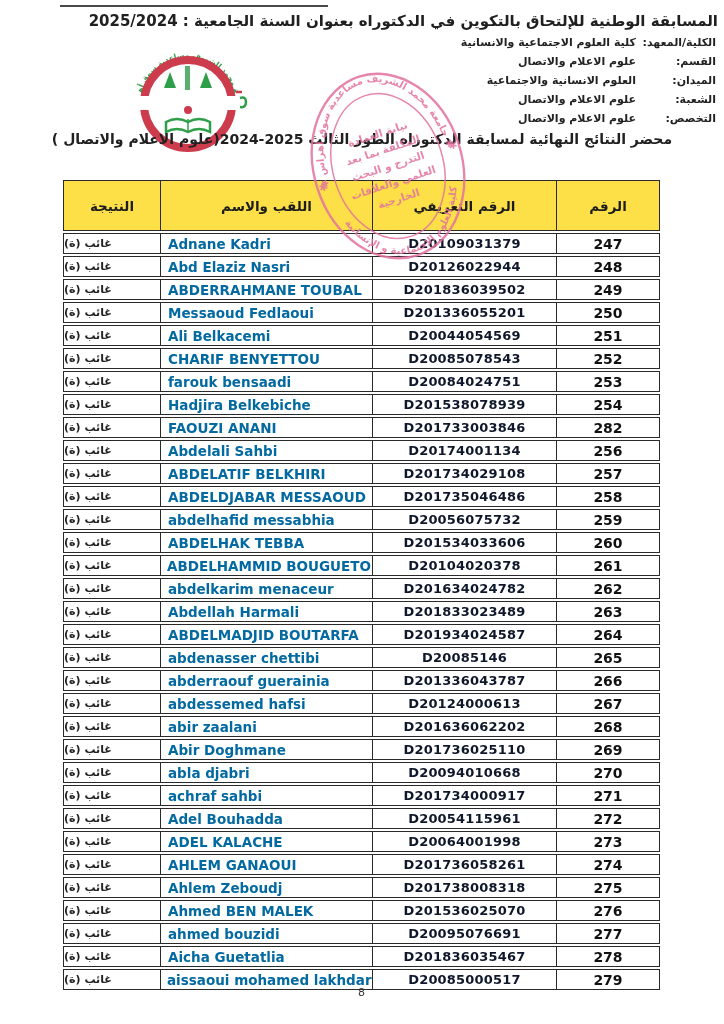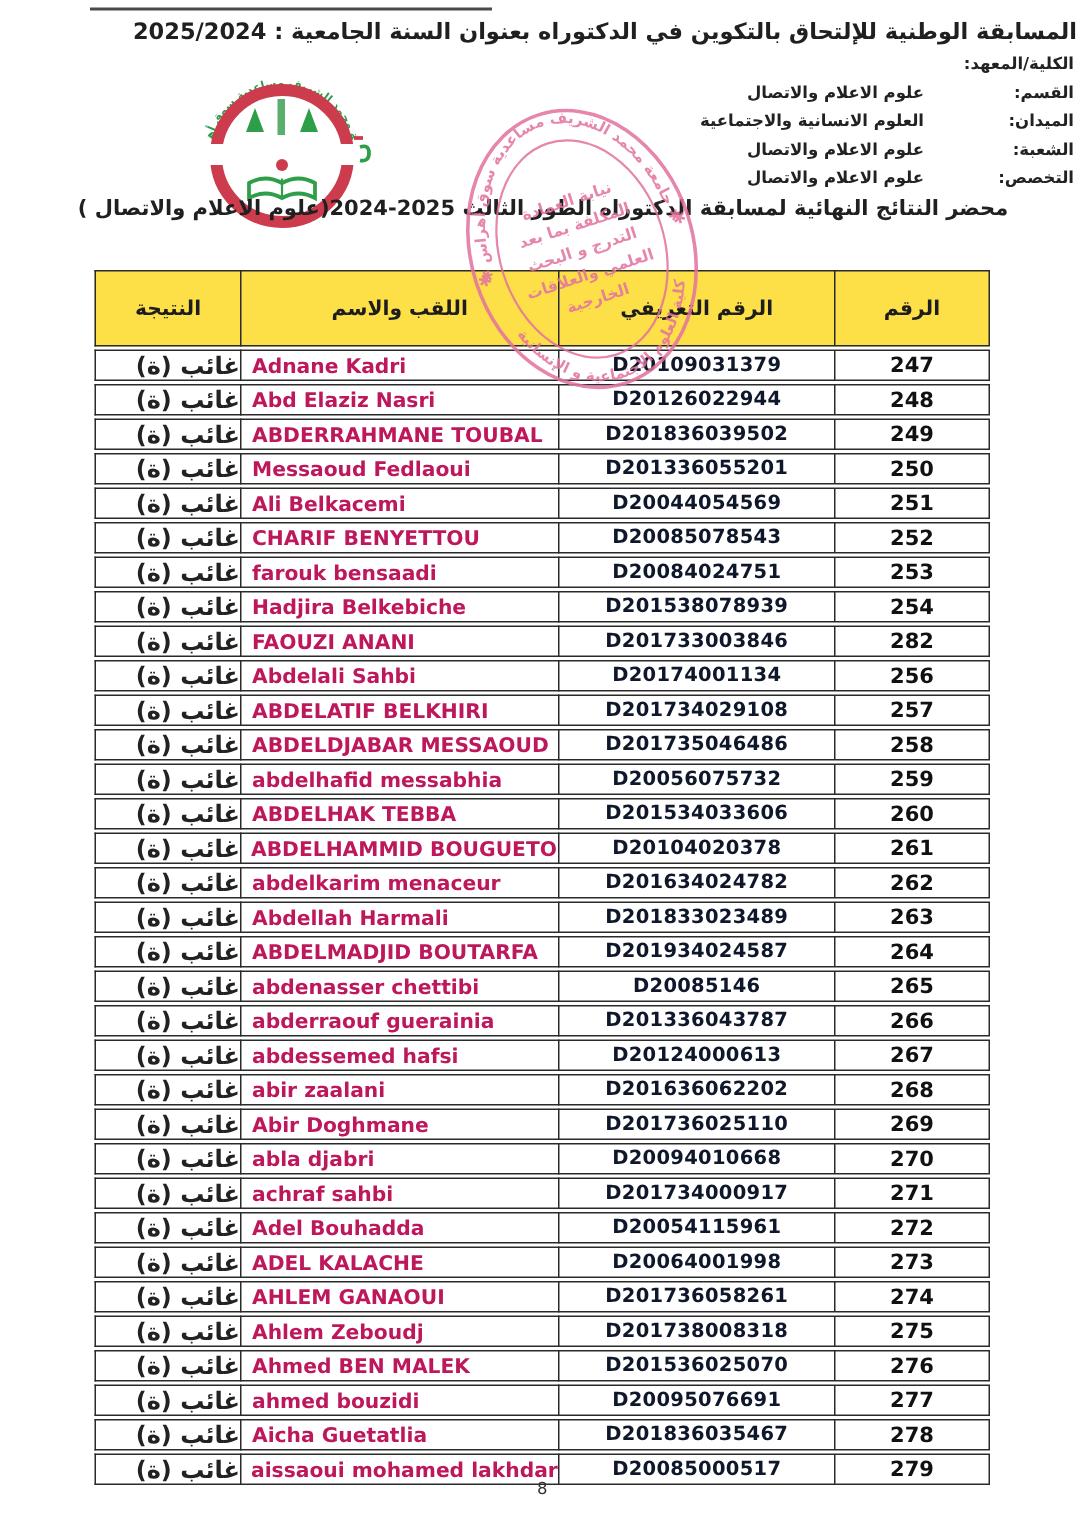--- a/index.html
+++ b/index.html
@@ -17,21 +17,21 @@
     position:absolute;top:12px;right:6px;left:200px;
     direction:rtl;text-align:right;
     font-size:15px;font-weight:700;color:#202020;
     white-space:nowrap;
   }
   .info-block{
     position:absolute;top:33px;right:8px;width:330px;
     direction:rtl;
   }
   .info-row{display:flex;direction:rtl;line-height:19px;}
-  .info-label{width:80px;font-size:11px;font-weight:700;text-align:right;color:#222;margin-left:20px;}
+  .info-label{width:80px;font-size:11px;font-weight:700;text-align:right;color:#222;}
   .info-value{font-size:11px;font-weight:700;text-align:right;color:#222;}
   .logo-wrap{position:absolute;left:124px;top:26px;width:128px;height:140px;}
   .stamp-wrap{
     position:absolute;left:292px;top:58px;width:192px;height:216px;
     transform:rotate(-18deg);
     opacity:.85;pointer-events:none;z-index:5;
   }
   .subtitle{
     position:absolute;top:131px;left:0;right:0;
     direction:rtl;text-align:center;
@@ -51,22 +51,22 @@
     padding:0;
   }
   .results-table th:first-child,.results-table td:first-child{border-right:1.6px solid #2a2a2a;}
   .results-table th{
     height:49px;font-size:13.5px;font-weight:700;text-align:center;
     vertical-align:middle;color:#1d1d1d;background:#fde047;
   }
   .results-table td{height:19px;background:#fff;vertical-align:middle;}
   .cell-num{font-size:14px;font-weight:700;text-align:center;color:#111;}
   .cell-id{font-size:13px;font-weight:700;text-align:center;color:#0f172a;letter-spacing:.2px;}
-  .cell-name{direction:ltr;text-align:left;padding-left:7px !important;font-size:13.5px;font-weight:700;color:#be185d;}
-  .cell-result{font-size:16px;font-weight:700;text-align:right;color:#222;direction:rtl;}
+  .cell-name{direction:ltr;text-align:left;padding-left:7px !important;font-size:13.5px;font-weight:700;color:#0369a1;}
+  .cell-result{font-size:11px;font-weight:700;text-align:left;color:#222;direction:rtl;}
   .page-number{
     position:absolute;left:63px;top:986px;width:597px;
     text-align:center;font-size:11px;color:#333;
   }
   .stamp-text{fill:#e2729f;font-weight:700;font-family:"DejaVu Sans",sans-serif;}
   .logo-green{fill:#2f9e49;}
   .logo-red{stroke:#cc3c4c;}
 </style>
 </head>
 <body>
@@ -99,20 +99,21 @@
       <line x1="64" y1="93" x2="64" y2="106" stroke="#2f9e49" stroke-width="1.5"></line>
 
       <path d="M 116,72 q 6,-2 6,4 q 0,6 -6,5" fill="none" stroke="#2f9e49" stroke-width="2.5"></path>
       <path d="M 112,66 l 6,0" stroke="#cc3c4c" stroke-width="2.5"></path>
     </svg>
   </div>
 
   <div class="info-block">
     <div class="info-row">
       <div class="info-label">الكلية/المعهد:</div>
+      <div class="info-value">كلية العلوم الاجتماعية والانسانية</div>
     </div>
     <div class="info-row">
       <div class="info-label">القسم:</div>
       <div class="info-value">علوم الاعلام والاتصال</div>
     </div>
     <div class="info-row">
       <div class="info-label">الميدان:</div>
       <div class="info-value">العلوم الانسانية والاجتماعية</div>
     </div>
     <div class="info-row">

